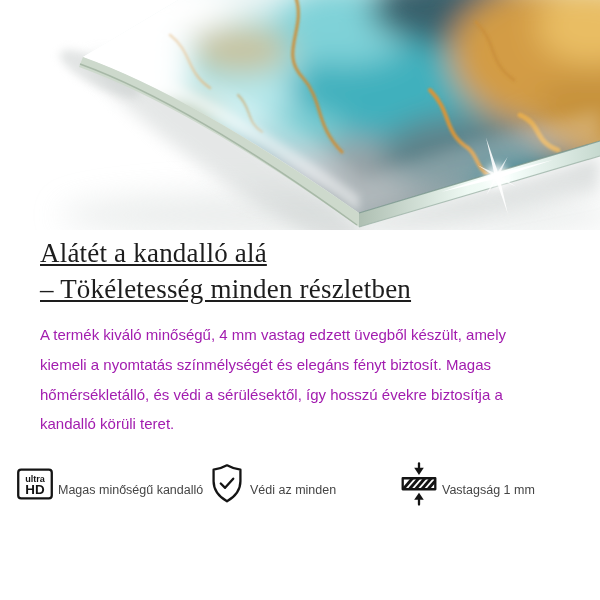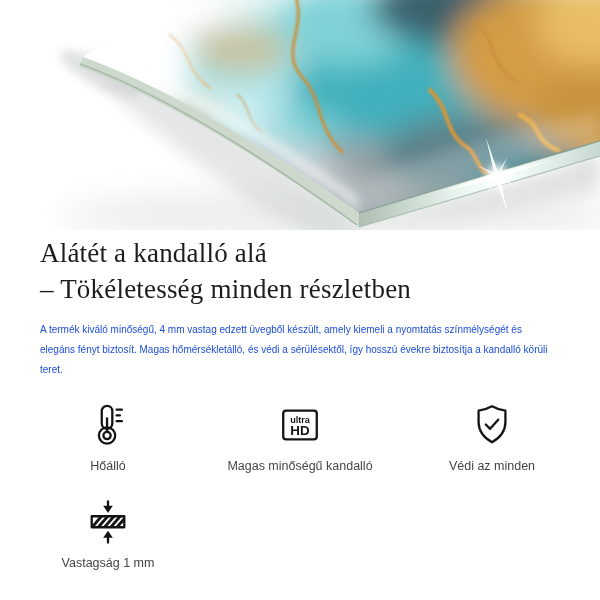--- a/index.html
+++ b/index.html
@@ -13,36 +13,37 @@
   .hero svg{display:block}
   .content{padding:6px 40px 0}
   .page-title{
     margin:0;
     font-family:"Liberation Serif",serif;
     font-weight:500;
     font-size:27px;
     line-height:1.32;
     letter-spacing:.2px;
     color:#1d1d1d;
+    text-decoration:underline;
   }
   .page-title span{display:block}
   .desc{
     margin:13px 0 0;
-    font-size:10px;
+    font-size:15px;
     line-height:1.98;
-    color:#1d4ed8;
+    color:#a21caf;
     max-width:516px;
   }
   .features{
     display:grid;
     grid-template-columns:repeat(3,1fr);
     row-gap:26px;
     margin:22px -28px 0;
   }
-  .feature{display:flex;flex-direction:column;align-items:center;text-align:left}
+  .feature{display:flex;flex-direction:row;align-items:center;text-align:left}
   .icon-box{height:46px;display:flex;align-items:center;justify-content:center}
   .feature-label{margin-top:11px;font-size:12.5px;color:#454545}
   .ico{display:block}
   .ico .ln{fill:none;stroke:#141414;stroke-width:2.4;stroke-linecap:round;stroke-linejoin:round}
   .ico .fl{fill:#141414;stroke:none}
 </style>
 </head>
 <body>
 
 <div class="hero">
@@ -139,32 +140,20 @@
 <div class="content">
   <h1 class="page-title">
     <span>Alátét a kandalló alá</span>
     <span>– Tökéletesség minden részletben</span>
   </h1>
 
   <p class="desc">A termék kiváló minőségű, 4 mm vastag edzett üvegből készült, amely kiemeli a nyomtatás színmélységét és elegáns fényt biztosít. Magas hőmérsékletálló, és védi a sérülésektől, így hosszú évekre biztosítja a kandalló körüli teret.</p>
 
   <div class="features">
 
-    <div class="feature">
-      <div class="icon-box">
-        <svg class="ico" width="46" height="46" viewBox="0 0 48 48">
-          <rect class="ln" x="17.5" y="4" width="11" height="24" rx="5.5"></rect>
-          <circle class="ln" cx="23" cy="35" r="8.5"></circle>
-          <circle class="ln" cx="23" cy="35" r="3.8"></circle>
-          <path class="ln" d="M23,17 V30"></path>
-          <path class="ln" d="M33,8 H38.5 M33,14 H36.5 M33,20 H38.5"></path>
-        </svg>
-      </div>
-      <div class="feature-label">Hőálló</div>
-    </div>
 
     <div class="feature">
       <div class="icon-box">
         <svg class="ico" width="46" height="46" viewBox="0 0 48 48">
           <rect class="ln" x="6.5" y="9" width="35" height="30" rx="3" stroke-width="2.6"></rect>
           <text x="24" y="21.5" text-anchor="middle" font-family="Liberation Sans, sans-serif" font-size="9.5" font-weight="700" fill="#141414">ultra</text>
           <text x="24" y="34.5" text-anchor="middle" font-family="Liberation Sans, sans-serif" font-size="14" font-weight="800" fill="#141414">HD</text>
         </svg>
       </div>
       <div class="feature-label">Magas minőségű kandalló</div>

